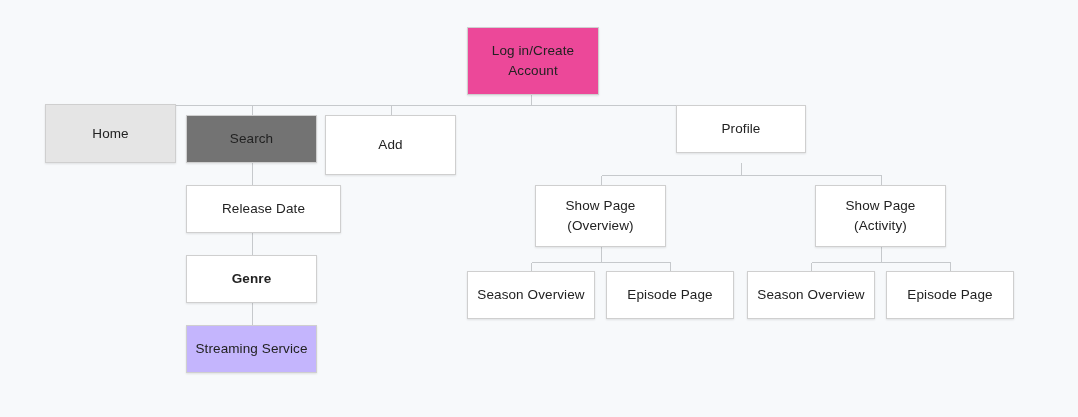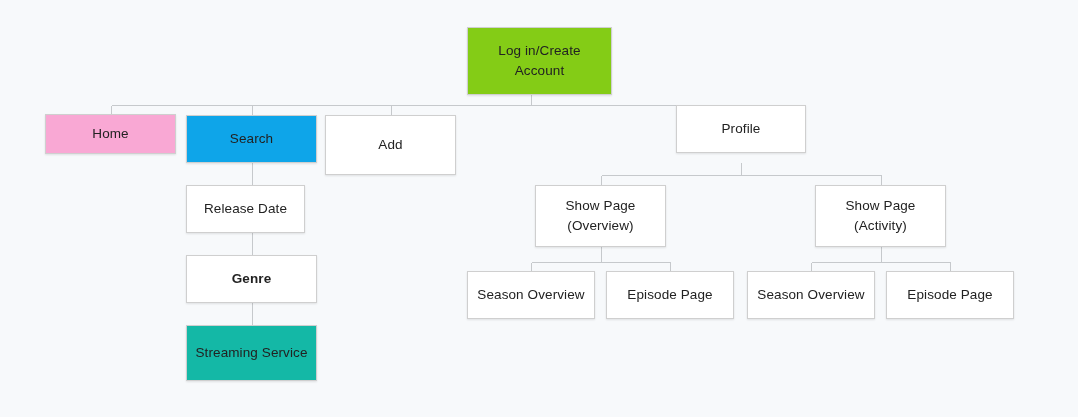--- a/index.html
+++ b/index.html
@@ -74,43 +74,43 @@
         <line x1="531.5" y1="262.5" x2="670.5" y2="262.5" stroke="#c6c9cc"></line>
         <line x1="531.5" y1="262.5" x2="531.5" y2="271" stroke="#c6c9cc"></line>
         <line x1="670.5" y1="262.5" x2="670.5" y2="271" stroke="#c6c9cc"></line>
         <line x1="881.5" y1="247" x2="881.5" y2="262.5" stroke="#c6c9cc"></line>
         <line x1="811.5" y1="262.5" x2="950.5" y2="262.5" stroke="#c6c9cc"></line>
         <line x1="811.5" y1="262.5" x2="811.5" y2="271" stroke="#c6c9cc"></line>
         <line x1="950.5" y1="262.5" x2="950.5" y2="271" stroke="#c6c9cc"></line>
       </g>
   </svg>
   <div id="nodes">
-      <div class="node" style="left: 467px; top: 27px; width: 145px; height: 68px; background: #84cc16; border-color: rgb(207, 207, 207); color: rgb(34, 34, 34);">
+      <div class="node" style="left: 467px; top: 27px; width: 132px; height: 68px; background: #ec4899; border-color: rgb(207, 207, 207); color: rgb(34, 34, 34);">
         <span class="label">Log in/Create
 Account</span>
       </div>
-      <div class="node" style="left: 45px; top: 114px; width: 131px; height: 40px; background: #f9a8d4; border-color: rgb(207, 207, 207); color: rgb(34, 34, 34);">
+      <div class="node" style="left: 45px; top: 104px; width: 131px; height: 59px; background: #e5e5e5; border-color: rgb(207, 207, 207); color: rgb(34, 34, 34);">
         <span class="label">Home</span>
       </div>
-      <div class="node" style="left: 186px; top: 115px; width: 131px; height: 48px; background: #0ea5e9; border-color: rgb(207, 207, 207); color: rgb(34, 34, 34);">
+      <div class="node" style="left: 186px; top: 115px; width: 131px; height: 48px; background: #737373; border-color: rgb(207, 207, 207); color: rgb(34, 34, 34);">
         <span class="label">Search</span>
       </div>
       <div class="node" style="left: 325px; top: 115px; width: 131px; height: 60px; background: rgb(255, 255, 255); border-color: rgb(207, 207, 207); color: rgb(34, 34, 34);">
         <span class="label">Add</span>
       </div>
       <div class="node" style="left: 676px; top: 105px; width: 130px; height: 48px; background: rgb(255, 255, 255); border-color: rgb(207, 207, 207); color: rgb(34, 34, 34);">
         <span class="label">Profile</span>
       </div>
-      <div class="node" style="left: 186px; top: 185px; width: 119px; height: 48px; background: rgb(255, 255, 255); border-color: rgb(207, 207, 207); color: rgb(34, 34, 34);">
+      <div class="node" style="left: 186px; top: 185px; width: 155px; height: 48px; background: rgb(255, 255, 255); border-color: rgb(207, 207, 207); color: rgb(34, 34, 34);">
         <span class="label">Release Date</span>
       </div>
       <div class="node" style="left: 186px; top: 255px; width: 131px; height: 48px; background: rgb(255, 255, 255); border-color: rgb(207, 207, 207); color: rgb(34, 34, 34); font-weight: bold;">
         <span class="label">Genre</span>
       </div>
-      <div class="node" style="left: 186px; top: 325px; width: 131px; height: 56px; background: #14b8a6; border-color: rgb(207, 207, 207); color: rgb(34, 34, 34);">
+      <div class="node" style="left: 186px; top: 325px; width: 131px; height: 48px; background: #c4b5fd; border-color: rgb(207, 207, 207); color: rgb(34, 34, 34);">
         <span class="label">Streaming Service</span>
       </div>
       <div class="node" style="left: 535px; top: 185px; width: 131px; height: 62px; background: rgb(255, 255, 255); border-color: rgb(207, 207, 207); color: rgb(34, 34, 34);">
         <span class="label">Show Page
 (Overview)</span>
       </div>
       <div class="node" style="left: 815px; top: 185px; width: 131px; height: 62px; background: rgb(255, 255, 255); border-color: rgb(207, 207, 207); color: rgb(34, 34, 34);">
         <span class="label">Show Page
 (Activity)</span>
       </div>

